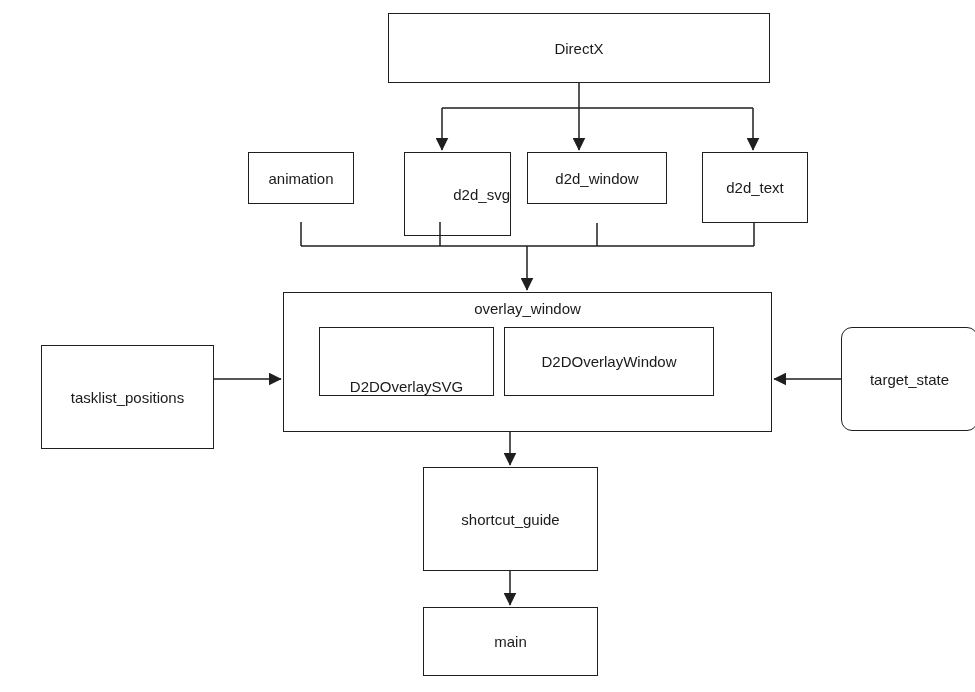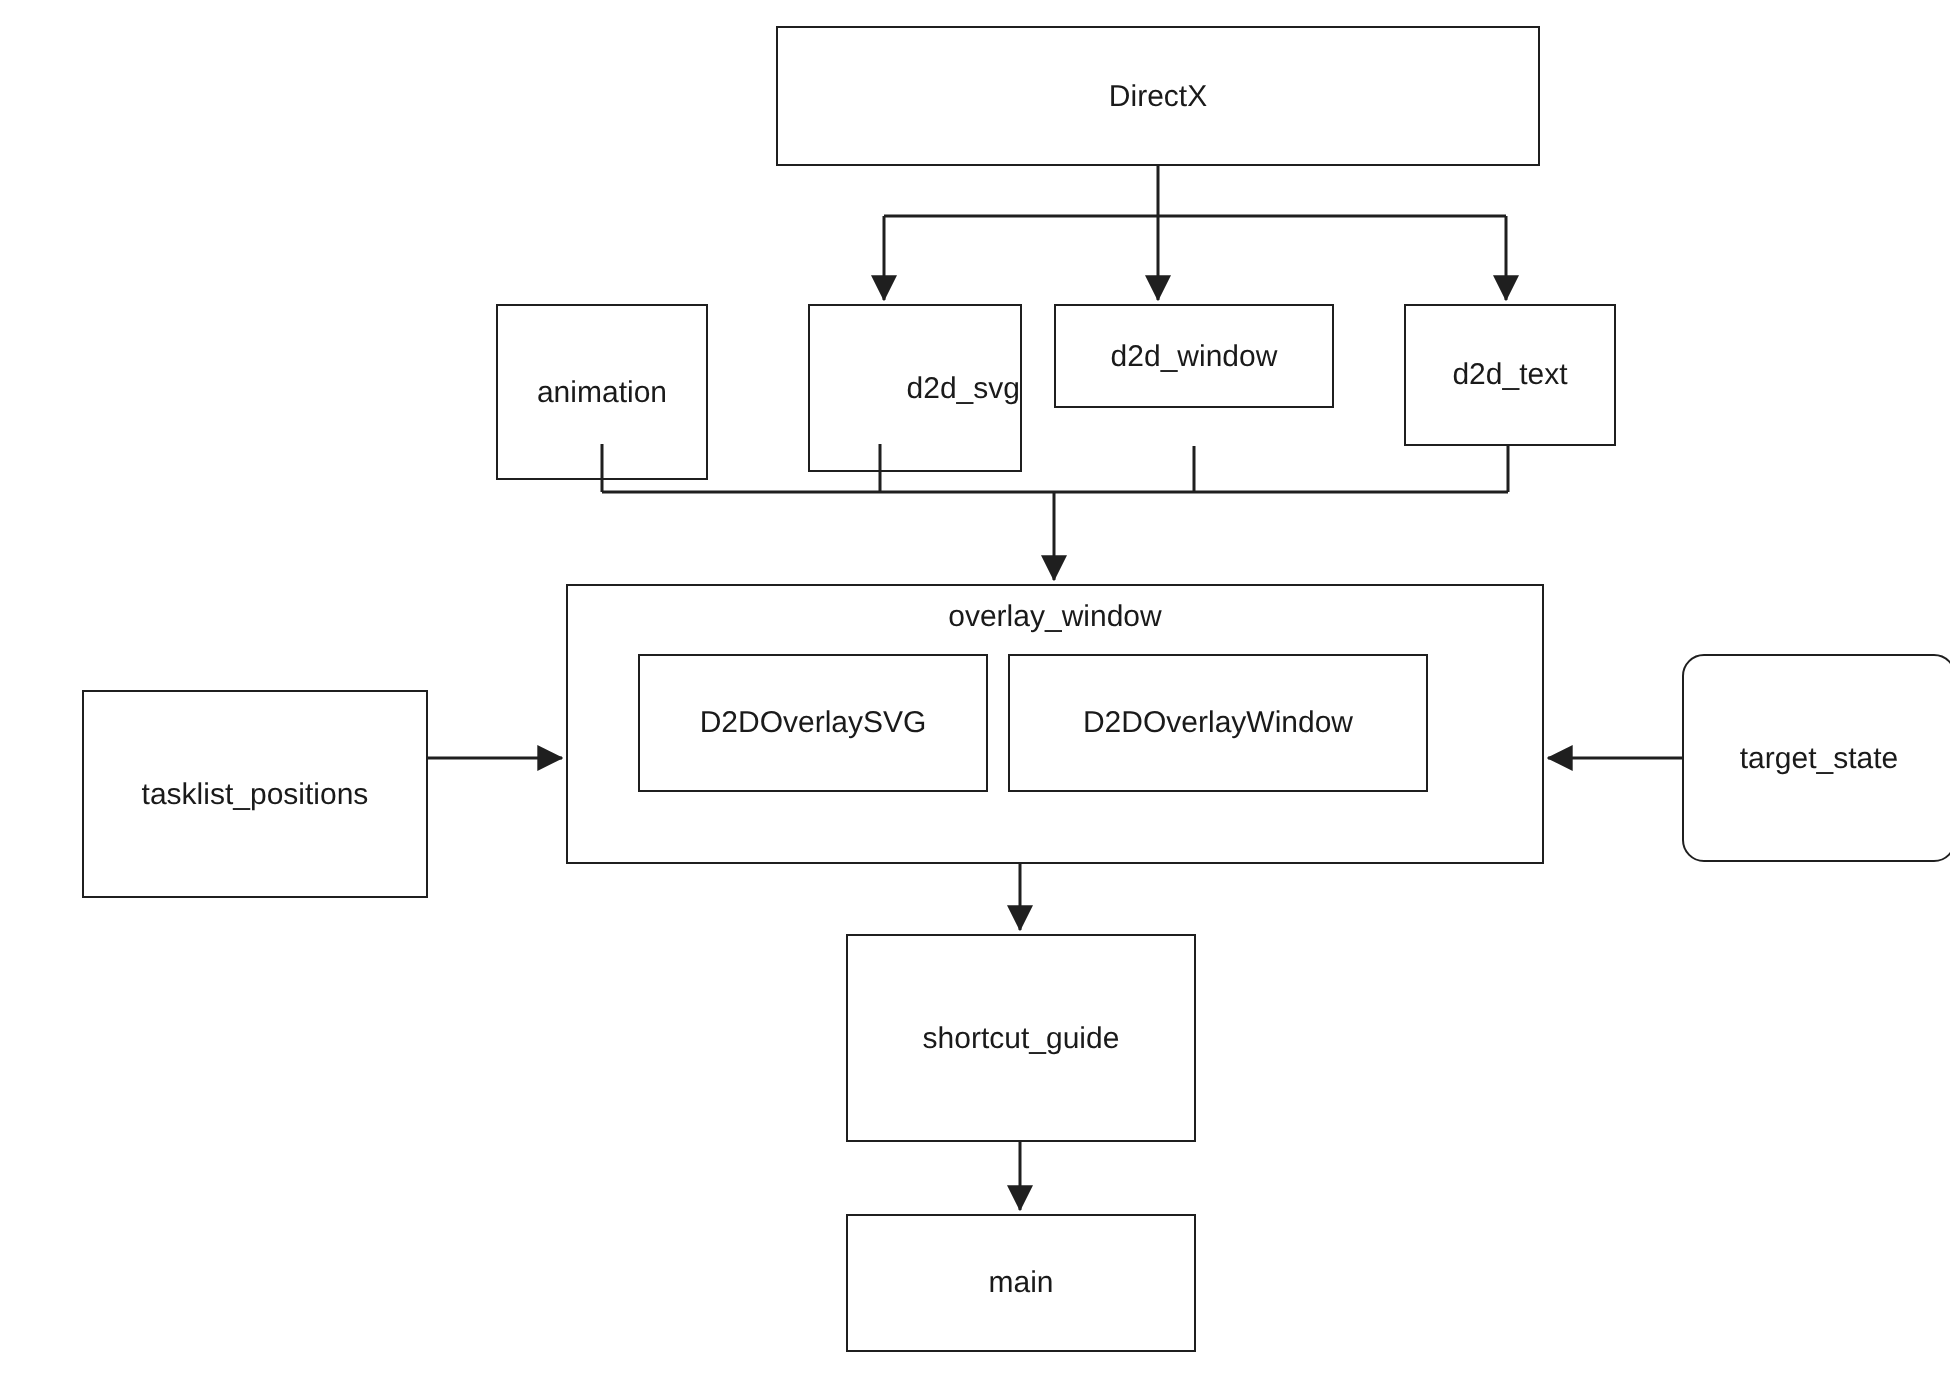--- a/index.html
+++ b/index.html
@@ -42,37 +42,37 @@
 </style>
 </head>
 <body>
 
 <div class="canvas">
 
   <div class="node" style="left:368px;top:13px;width:382px;height:70px;">
     <span>DirectX</span>
   </div>
 
-  <div class="node" style="left:228px;top:152px;width:106px;height:88px;">
+  <div class="node" style="left:228px;top:152px;width:106px;height:52px;">
     <span>animation</span>
   </div>
   <div class="node" style="left:384px;top:152px;width:107px;height:84px;justify-content:flex-end;">
     <span>d2d_svg</span>
   </div>
   <div class="node" style="left:507px;top:152px;width:140px;height:52px;">
     <span>d2d_window</span>
   </div>
   <div class="node" style="left:682px;top:152px;width:106px;height:71px;">
     <span>d2d_text</span>
   </div>
 
   <div class="node container" style="left:263px;top:292px;width:489px;height:140px;">
     <span>overlay_window</span>
   </div>
-  <div class="node" style="left:299px;top:327px;width:175px;height:69px;">
+  <div class="node" style="left:299px;top:327px;width:175px;height:69px;align-items:flex-end;">
     <span>D2DOverlaySVG</span>
   </div>
   <div class="node" style="left:484px;top:327px;width:210px;height:69px;">
     <span>D2DOverlayWindow</span>
   </div>
 
   <div class="node" style="left:21px;top:345px;width:173px;height:104px;">
     <span>tasklist_positions</span>
   </div>
   <div class="node" style="left:821px;top:327px;width:137px;height:104px;border-radius:11px;">

